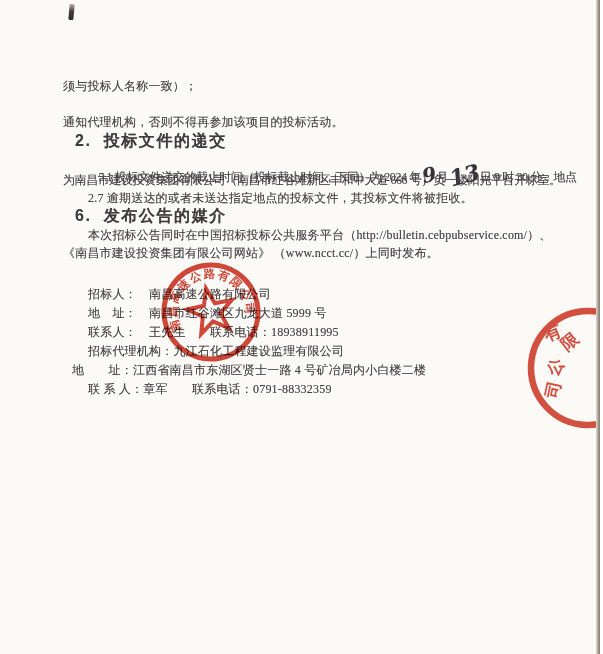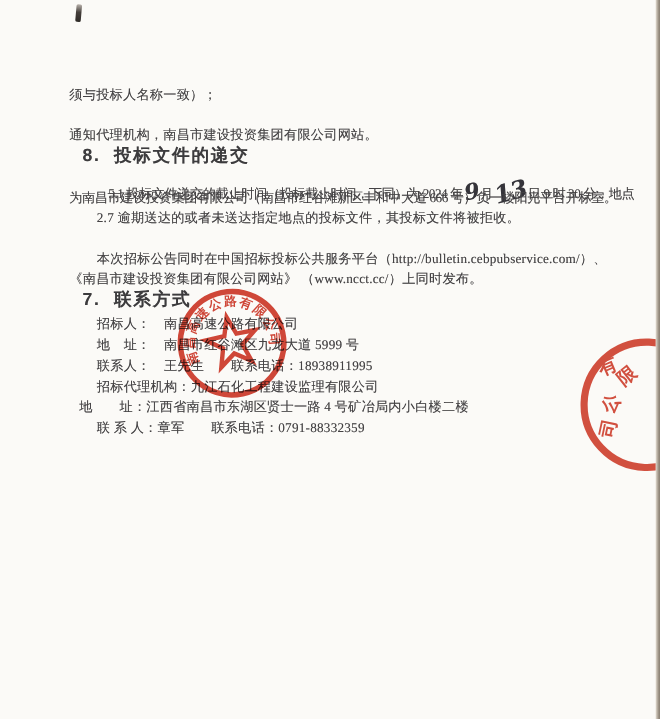--- a/index.html
+++ b/index.html
@@ -74,38 +74,38 @@
 </head>
 <body>
 
 <div class="page">
 
   <div class="staple"></div>
 
   <div class="ln" style="left:63px; top:78px;">须与投标人名称一致）；</div>
 
 
-  <div class="ln" style="left:63px; top:114px;">通知代理机构，南昌市建设投资集团有限公司网站。</div>
+  <div class="ln" style="left:63px; top:114px;">通知代理机构，否则不得再参加该项目的投标活动。</div>
 
-  <div class="ln heading" style="left:75px; top:131px;">8.  投标文件的递交</div>
+  <div class="ln heading" style="left:75px; top:131px;">2.  投标文件的递交</div>
 
   <div class="ln tight" style="left:88px; top:153px;">
     <span>5.1 投标文件递交的截止时间（投标截止时间，下同）为 2024 年</span><span class="hw">9</span><span>月</span><span class="hw hw-day">13</span><span>日 9 时 30 分，地点</span>
   </div>
 
   <div class="ln tight" style="left:63px; top:172px;">为南昌市建设投资集团有限公司（南昌市红谷滩新区丰和中大道 666 号）负一楼阳光平台开标室。</div>
 
   <div class="ln" style="left:88px; top:190px;">2.7 逾期送达的或者未送达指定地点的投标文件，其投标文件将被拒收。</div>
 
+  <div class="ln heading" style="left:75px; top:206px;">6.  发布公告的媒介</div>
 
   <div class="ln" style="left:63px; top:245px;">《南昌市建设投资集团有限公司网站》 （www.ncct.cc/）上同时发布。</div>
 
   <div class="ln" style="left:88px; top:227px;">本次招标公告同时在中国招标投标公共服务平台（http://bulletin.cebpubservice.com/）、</div>
 
-  <div class="ln heading" style="left:75px; top:262px;">7.  联系方式</div>
 
   <div class="ln" style="left:88px; top:286px;">招标人：　南昌高速公路有限公司</div>
 
   <div class="ln" style="left:88px; top:305px;">地　址：　南昌市红谷滩区九龙大道 5999 号</div>
 
   <div class="ln" style="left:88px; top:324px;">联系人：　王先生　　联系电话：18938911995</div>
 
   <div class="ln" style="left:88px; top:343px;">招标代理机构：九江石化工程建设监理有限公司</div>
 
   <div class="ln" style="left:72px; top:362px;">地　　址：江西省南昌市东湖区贤士一路 4 号矿冶局内小白楼二楼</div>

